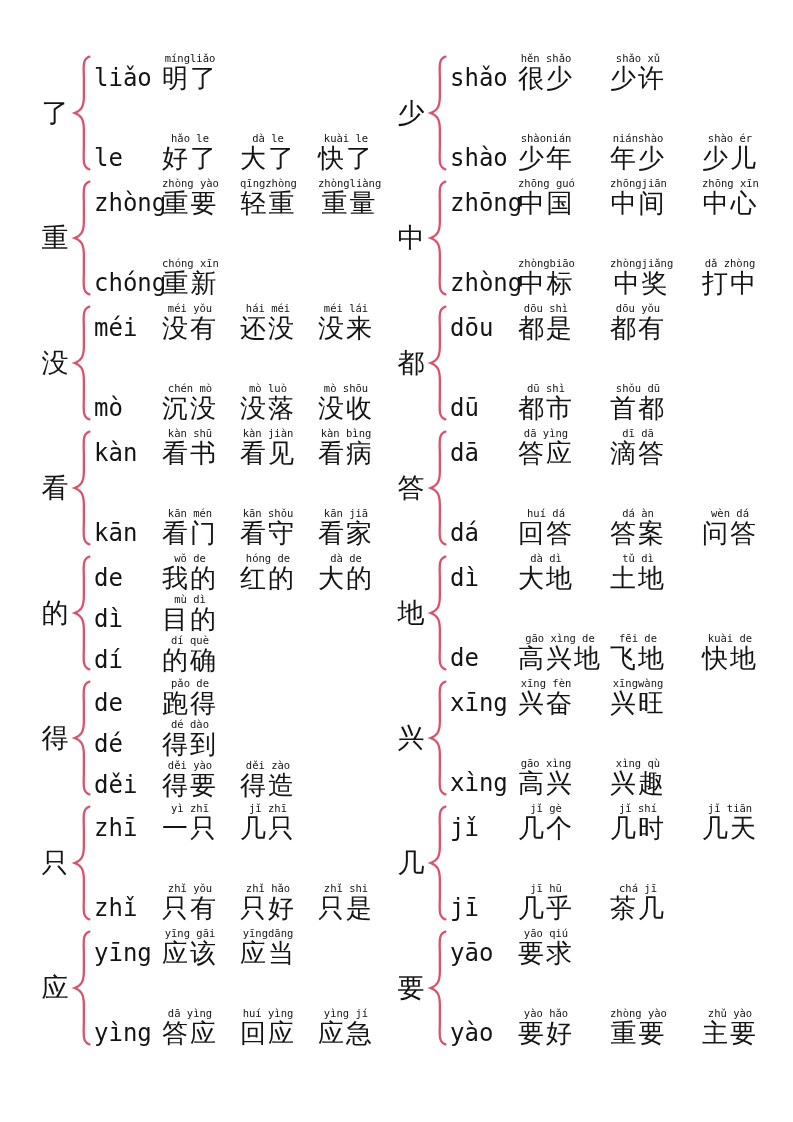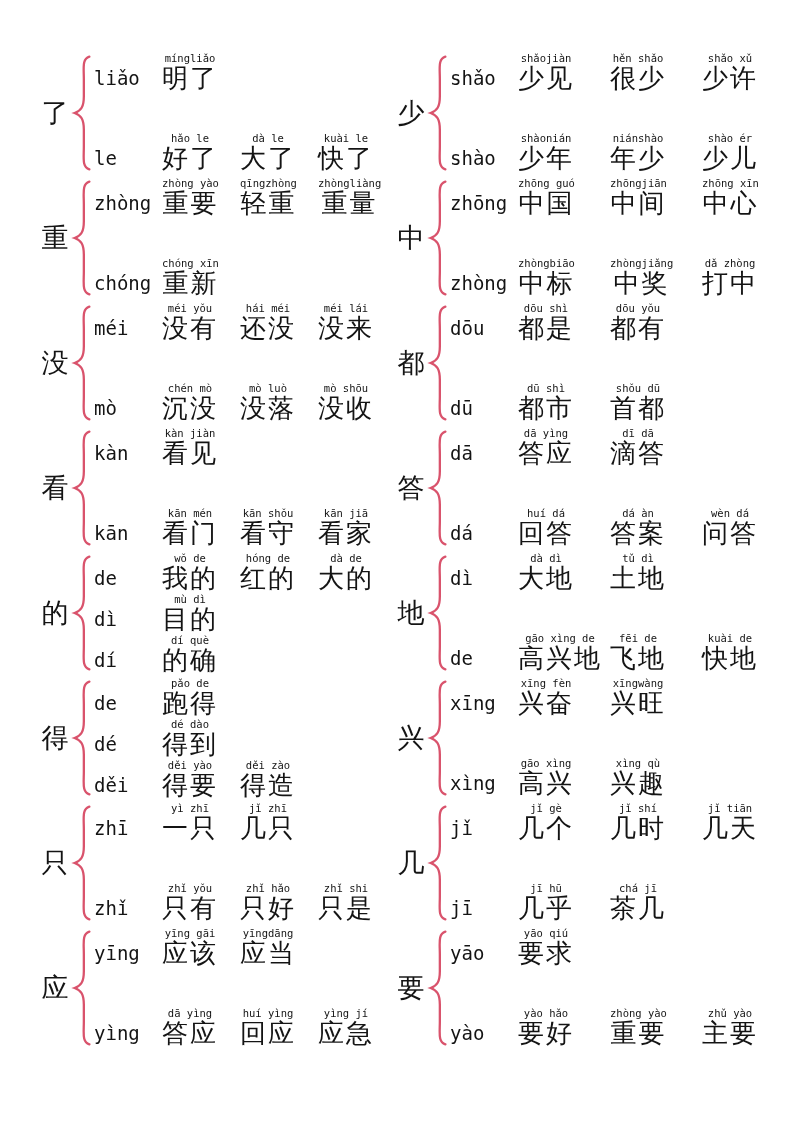--- a/index.html
+++ b/index.html
@@ -20,21 +20,21 @@
   .headchar{
     width:30px;align-self:center;font-size:27px;line-height:30px;
     text-align:center;font-weight:500;flex:none;
   }
   .bracewrap{width:24px;flex:none;display:flex;align-items:center;}
   .bracewrap svg{width:24px;height:96%;}
   .rows{flex:1;display:flex;flex-direction:column;justify-content:space-between;padding:2px 0;}
   .prow{display:flex;align-items:flex-end;height:41px;}
   .pron{
     width:68px;flex:none;font-family:"DejaVu Sans Mono",monospace;
-    font-size:19px;line-height:22px;margin-bottom:4px;white-space:nowrap;
+    font-size:24px;line-height:22px;margin-bottom:4px;white-space:nowrap;
   }
   .words{flex:1;display:flex;}
   .word{width:78px;flex:none;}
   .col-right .word{width:92px;}
   .wrap{display:inline-flex;flex-direction:column;align-items:center;}
   .py{
     font-family:"DejaVu Sans Mono",monospace;font-size:10.5px;line-height:12px;
     white-space:nowrap;color:var(--text-color);
   }
   .hz{font-size:26px;line-height:29px;white-space:nowrap;letter-spacing:2px;font-weight:500;}
@@ -165,23 +165,31 @@
         <div class="bracewrap">
           <svg viewBox="0 0 26 100" preserveAspectRatio="none">
             <path d="M 21 3 C 13 5 15 12 15 22 L 15 36 C 15 45 12 48 5 50 C 12 52 15 55 15 64 L 15 78 C 15 88 13 95 21 97" fill="none" stroke="var(--brace-color)" stroke-width="2.3" stroke-linecap="round" vector-effect="non-scaling-stroke"></path>
           </svg>
         </div>
         <div class="rows">
           <div class="prow">
             <div class="pron">kàn</div>
             <div class="words">
               <div class="word"><div class="wrap">
+                  <div class="py">kàn shū</div>
+                  <div class="hz">看书</div>
+                </div></div>
+              <div class="word"><div class="wrap">
                   <div class="py">kàn jiàn</div>
                   <div class="hz">看见</div>
                 </div></div>
+              <div class="word"><div class="wrap">
+                  <div class="py">kàn bìng</div>
+                  <div class="hz">看病</div>
+                </div></div>
             </div>
           </div>
           <div class="prow">
             <div class="pron">kān</div>
             <div class="words">
               <div class="word"><div class="wrap">
                   <div class="py">kān mén</div>
                   <div class="hz">看门</div>
                 </div></div>
               <div class="word"><div class="wrap">
@@ -368,24 +376,20 @@
         <div class="headchar">少</div>
         <div class="bracewrap">
           <svg viewBox="0 0 26 100" preserveAspectRatio="none">
             <path d="M 21 3 C 13 5 15 12 15 22 L 15 36 C 15 45 12 48 5 50 C 12 52 15 55 15 64 L 15 78 C 15 88 13 95 21 97" fill="none" stroke="var(--brace-color)" stroke-width="2.3" stroke-linecap="round" vector-effect="non-scaling-stroke"></path>
           </svg>
         </div>
         <div class="rows">
           <div class="prow">
             <div class="pron">shǎo</div>
             <div class="words">
-              <div class="word"><div class="wrap">
-                  <div class="py">shǎojiàn</div>
-                  <div class="hz">少见</div>
-                </div></div>
               <div class="word"><div class="wrap">
                   <div class="py">hěn shǎo</div>
                   <div class="hz">很少</div>
                 </div></div>
               <div class="word"><div class="wrap">
                   <div class="py">shǎo xǔ</div>
                   <div class="hz">少许</div>
                 </div></div>
             </div>
           </div>

